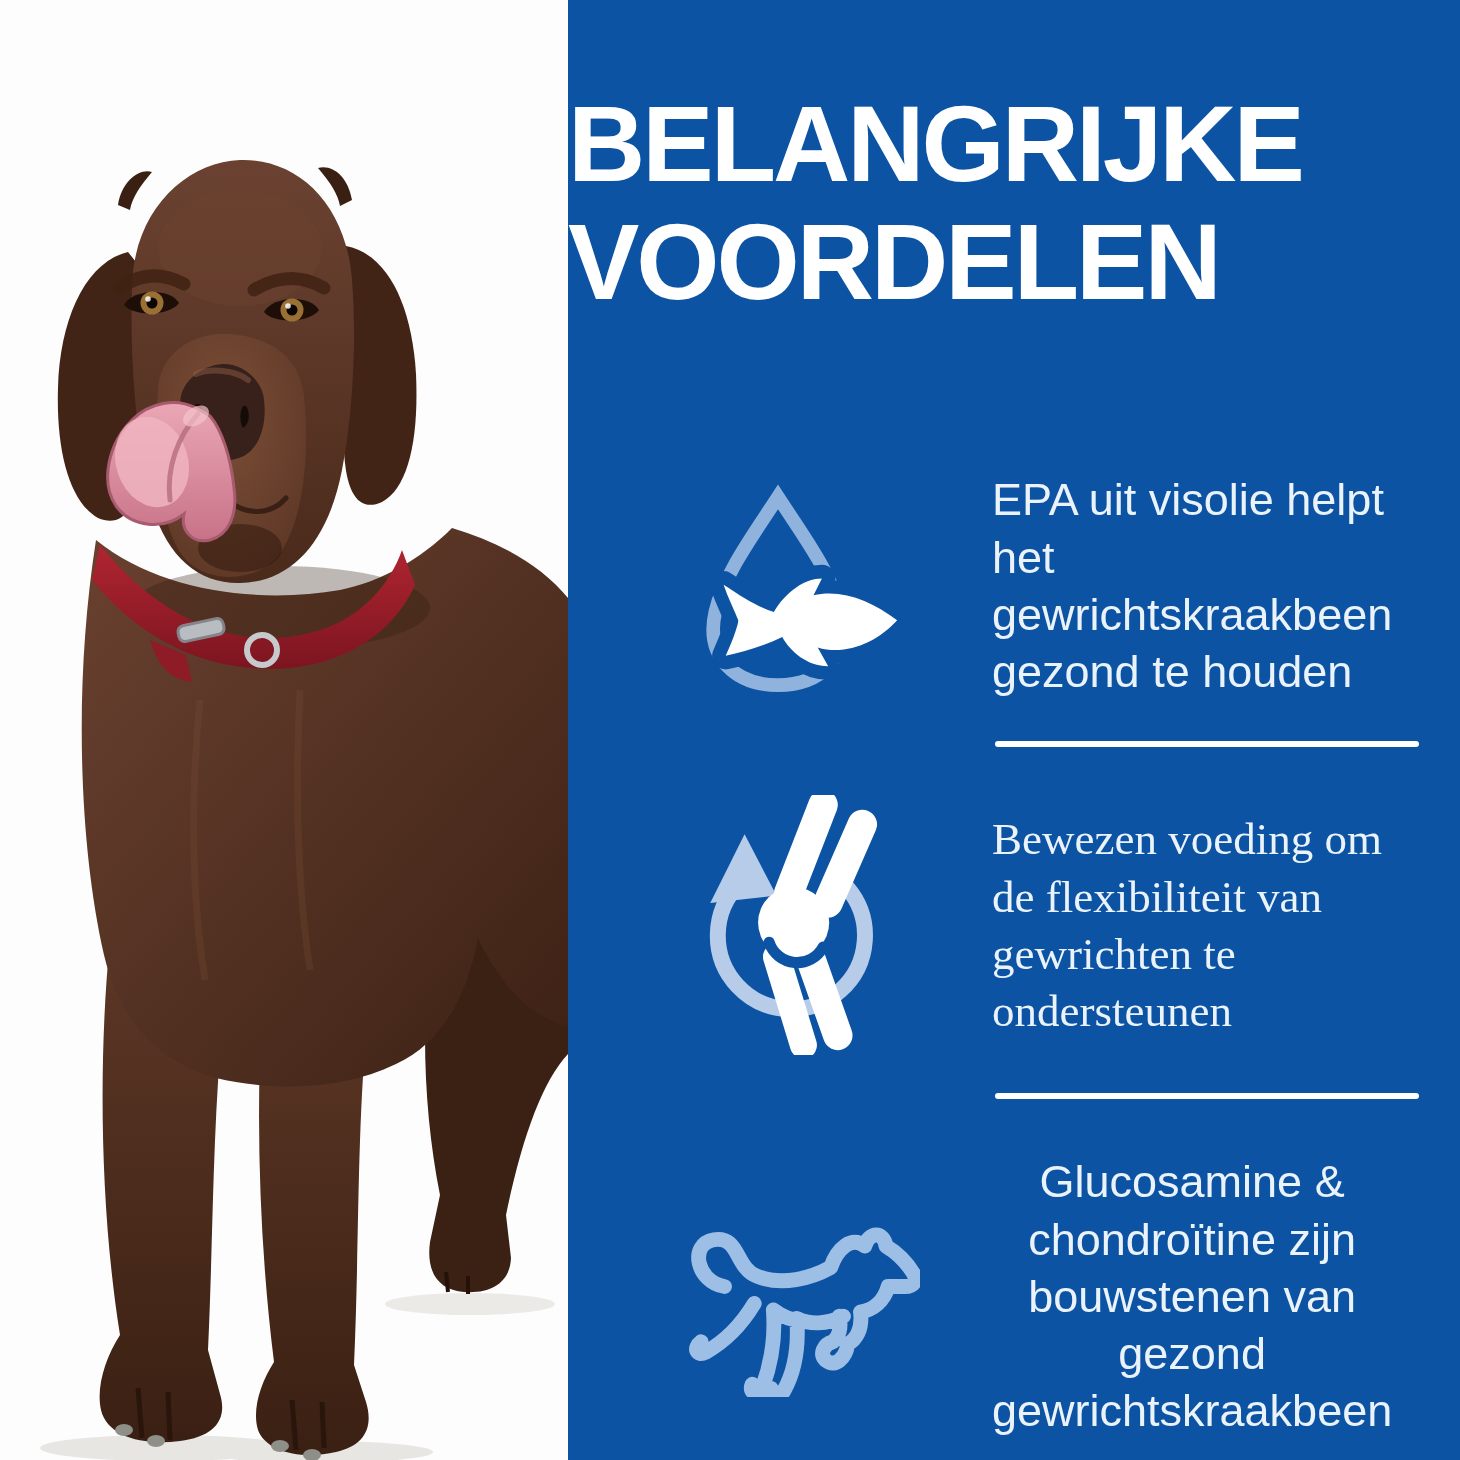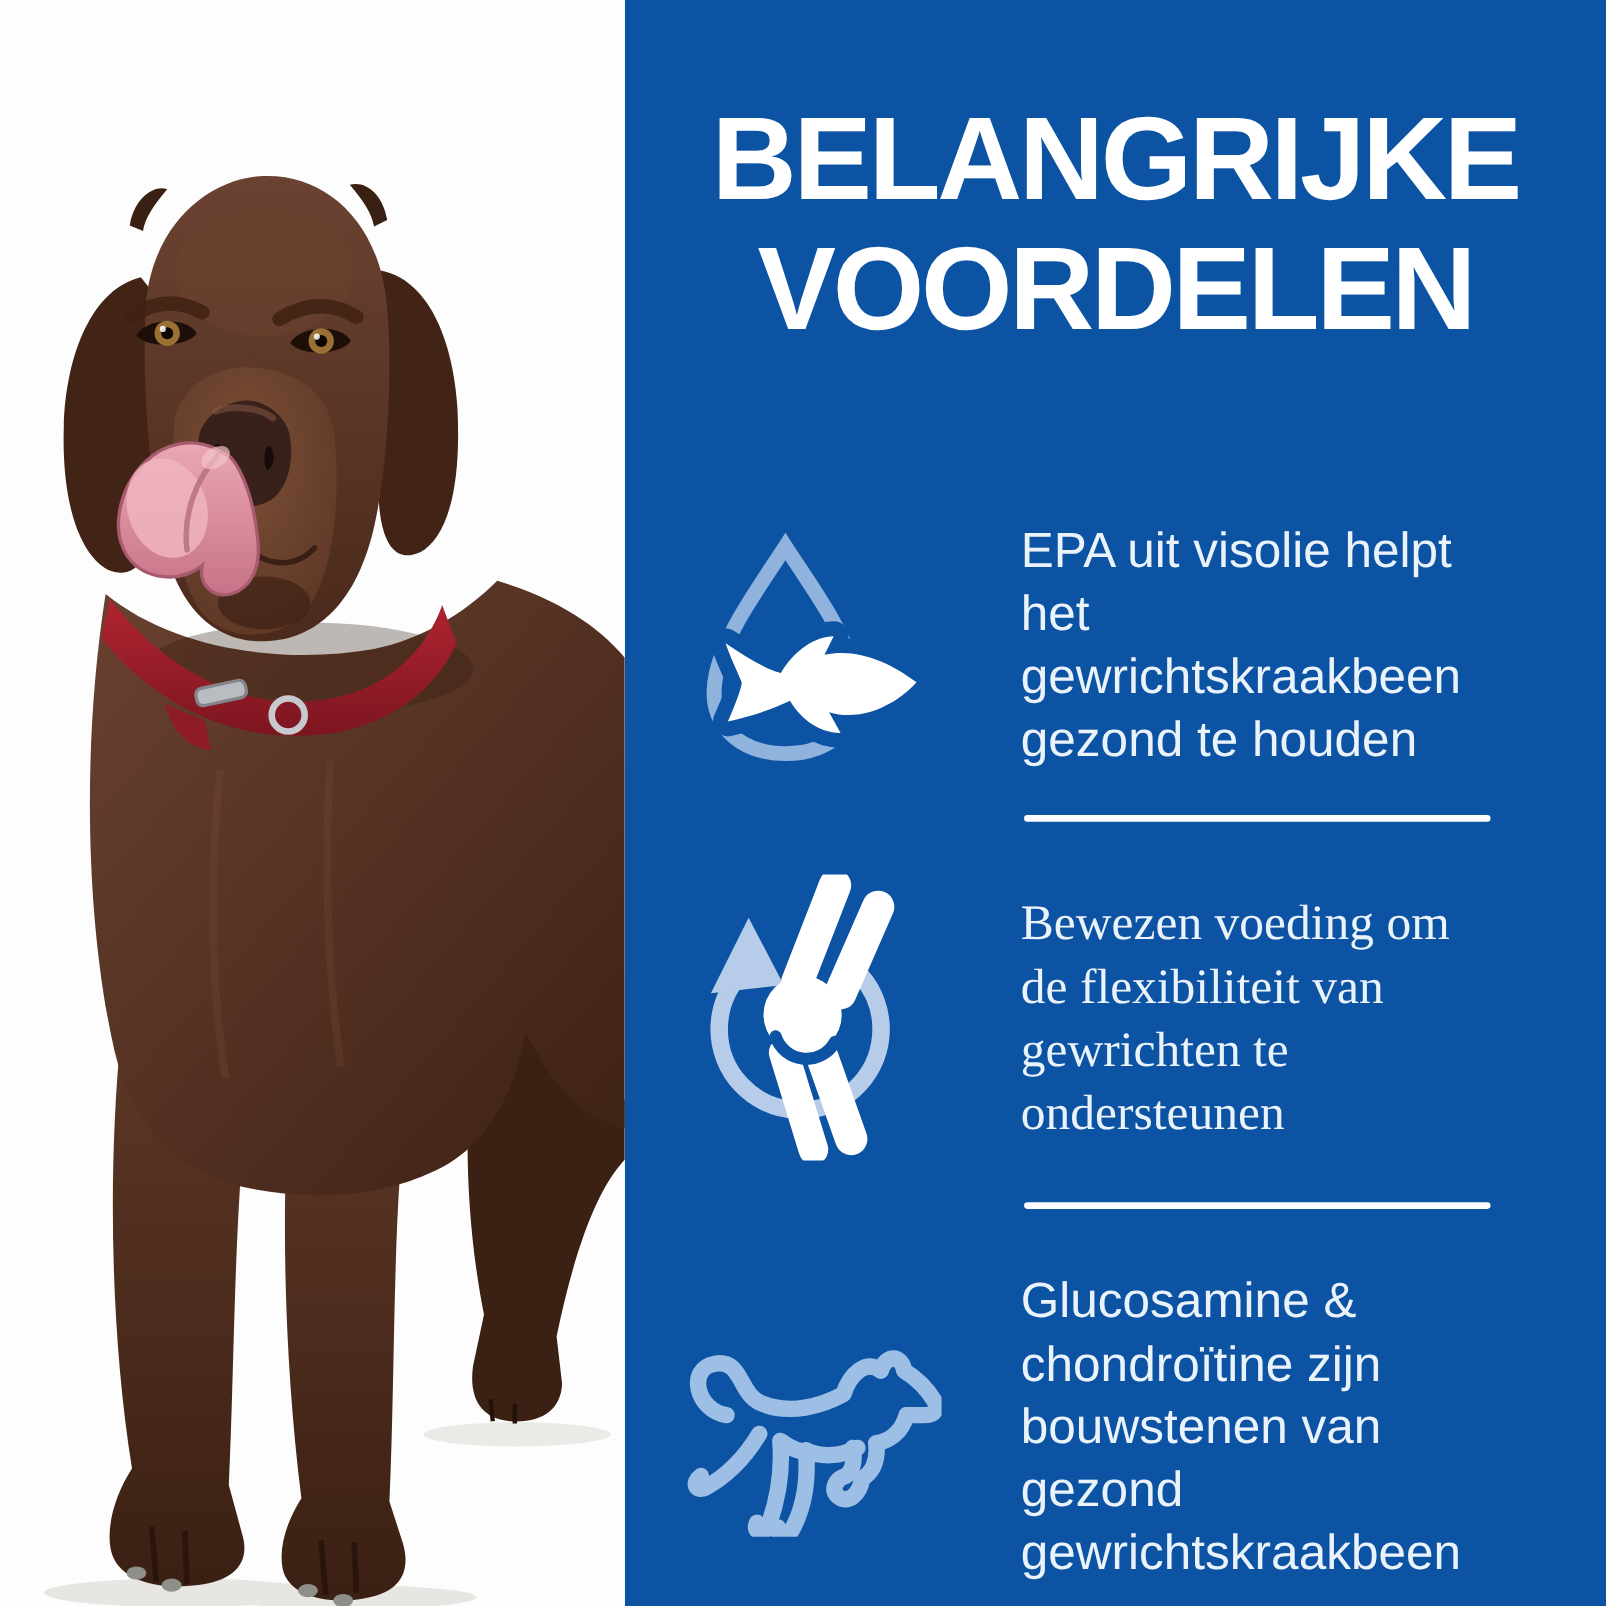--- a/index.html
+++ b/index.html
@@ -24,45 +24,45 @@
   .photo-pane svg{display:block;width:568px;height:1460px;}
   
   .panel{
     flex:1;height:100%;
     background:var(--panel-blue);
     color:#ffffff;
     overflow:hidden;
   }
   .title{
     margin:86px 0 0 0;
-    text-align:center;
+    text-align:left;
     font-size:107px;
     line-height:1.1;
     font-weight:800;
     letter-spacing:-3px;
     color:#ffffff;
     white-space:pre-line;
   }
-  .rows{padding-left:50px;margin-top:148px;}
+  .rows{padding-left:114px;margin-top:148px;}
   .benefit{display:flex;align-items:flex-start;}
   .icon-box{width:238px;flex:none;display:flex;justify-content:center;}
   .b-text{
     margin:0 0 0 72px;
     font-size:45px;
     line-height:1.27;
     font-weight:400;
     color:var(--body-text);
     white-space:pre-line;
   }
   .b1 .icon-box svg{width:230px;height:224px;margin-top:10px;}
   .b1 .b-text{margin-top:2px;}
   .b2 .icon-box svg{width:212px;height:260px;margin-top:-6px;}
   .b2 .b-text{margin-top:10px;font-family:Liberation Serif, serif;}
   .b3 .icon-box svg{width:238px;height:204px;margin-top:40px;}
-  .b3 .b-text{margin-top:0;}
+  .b3 .b-text{margin-top:0;text-align:center;}
   .divider{
     height:6px;width:424px;border-radius:3px;
     background:#ffffff;
     margin:38px 0 54px 313px;
   }
 </style>
 </head>
 <body>
 
 <div class="stage">

